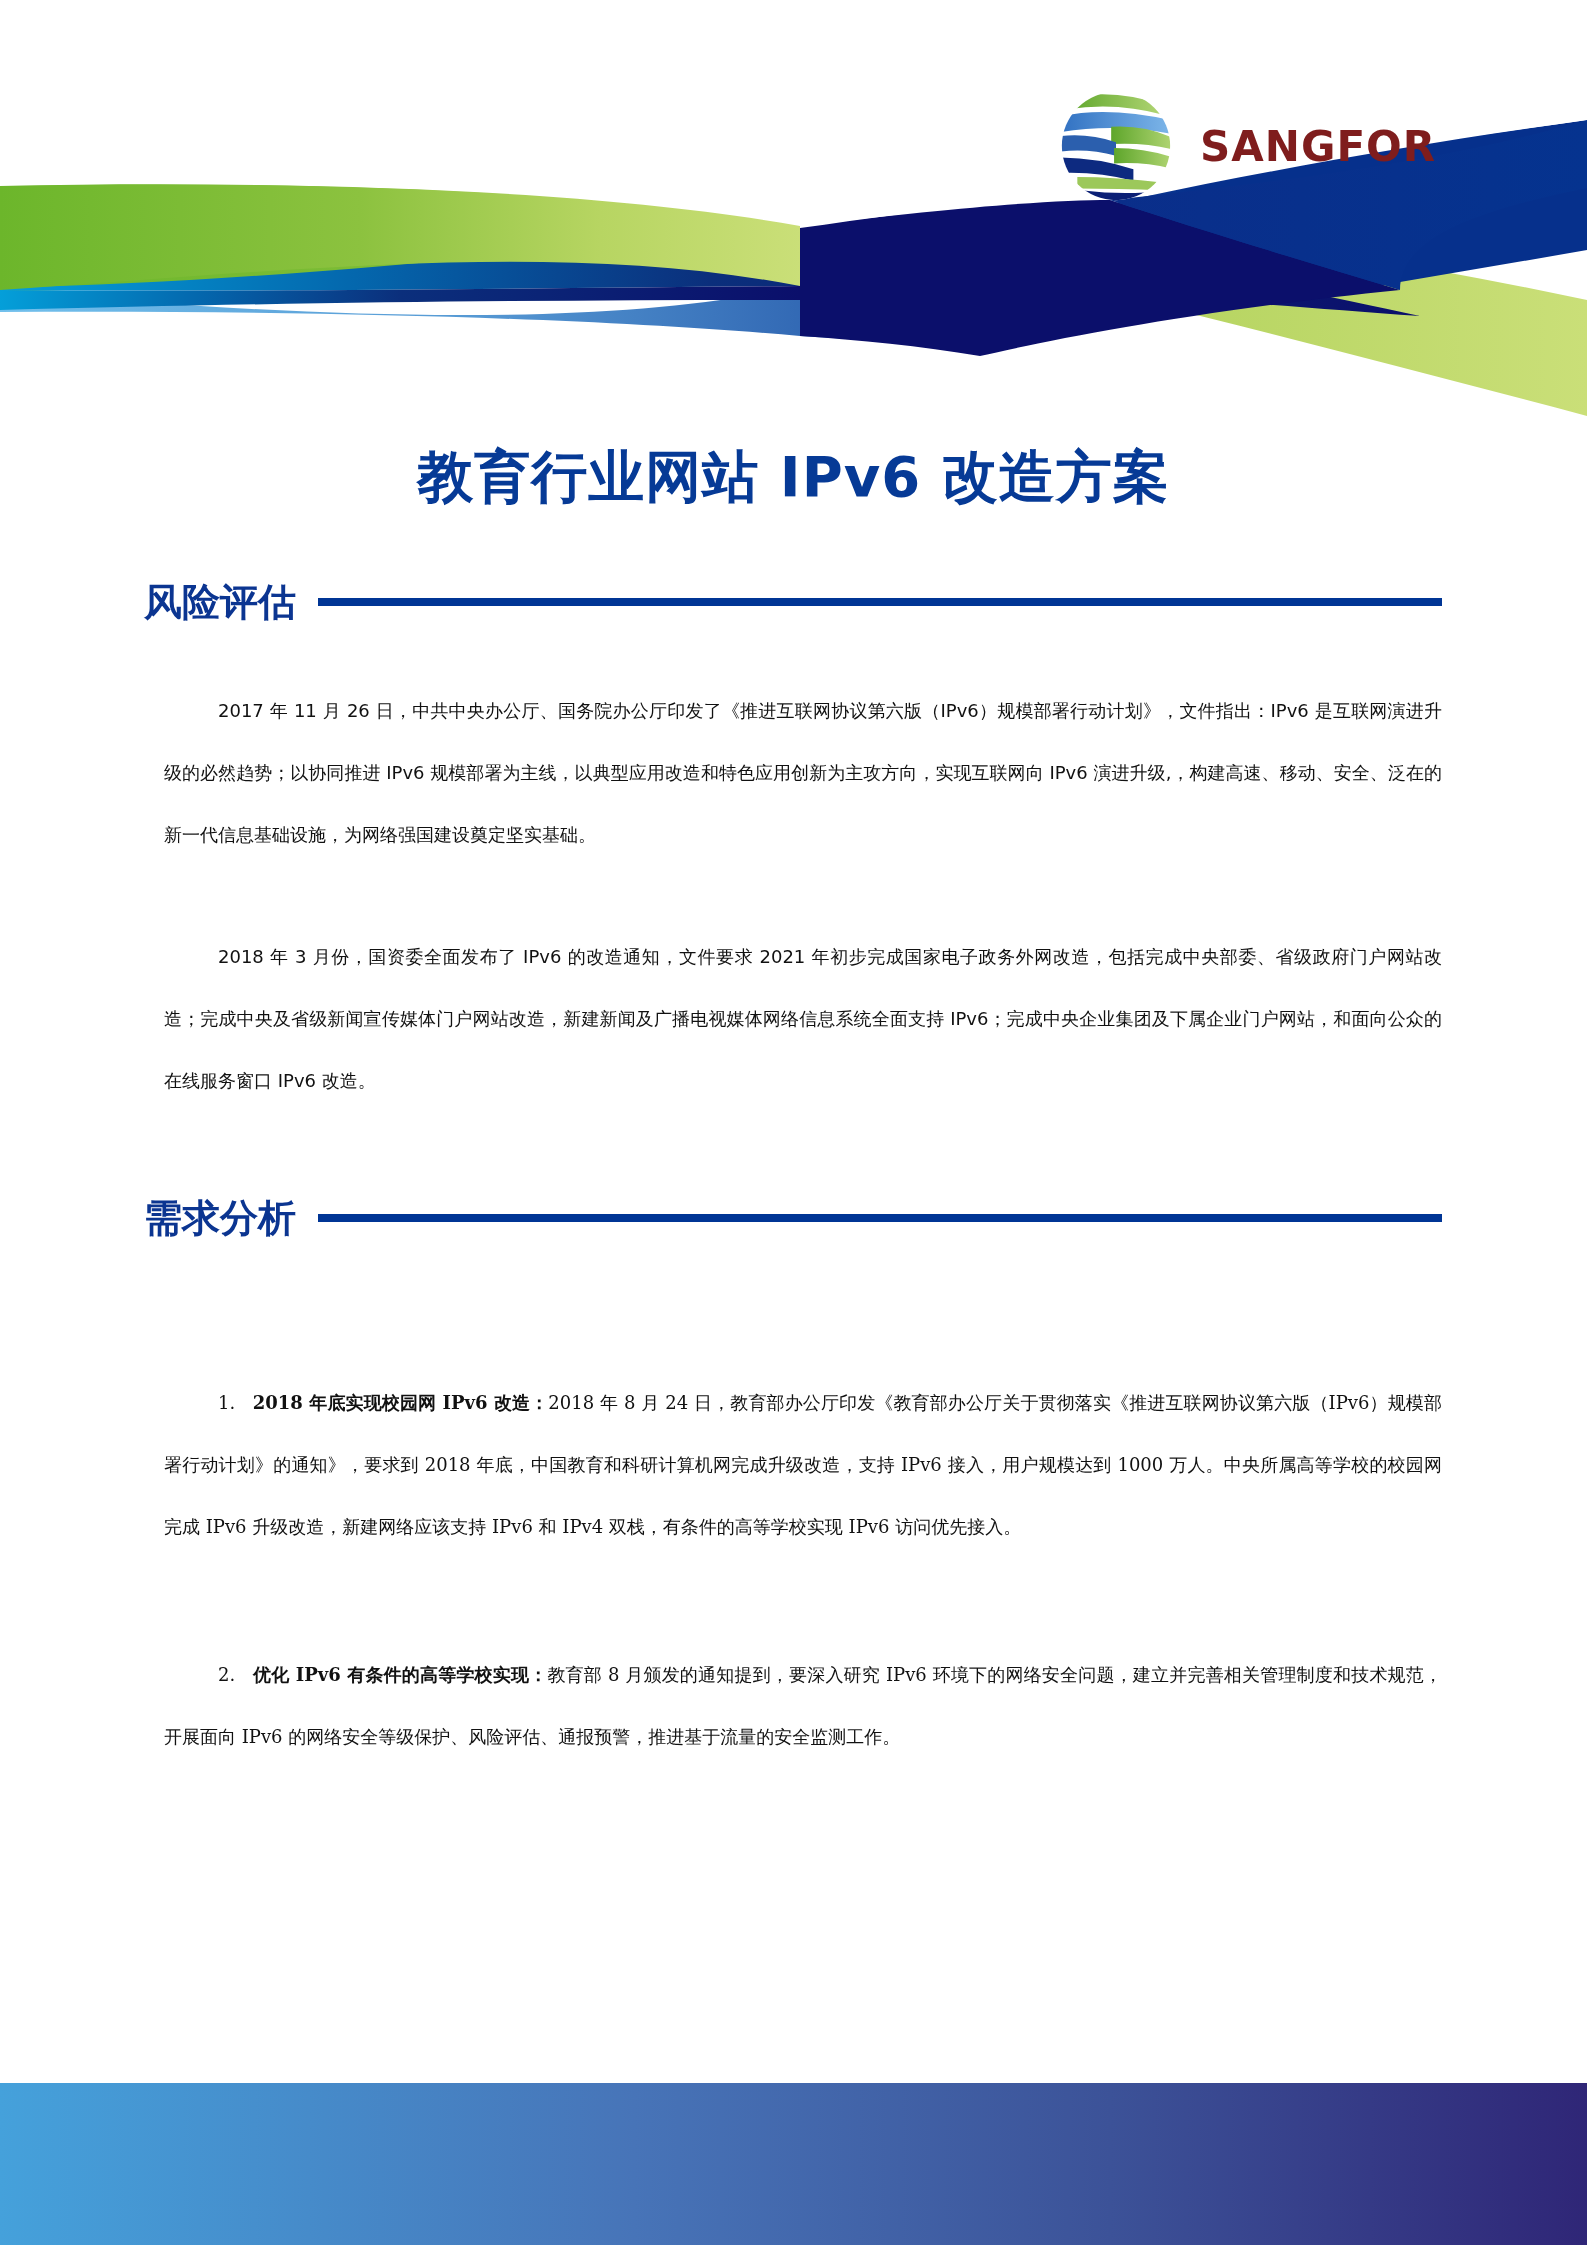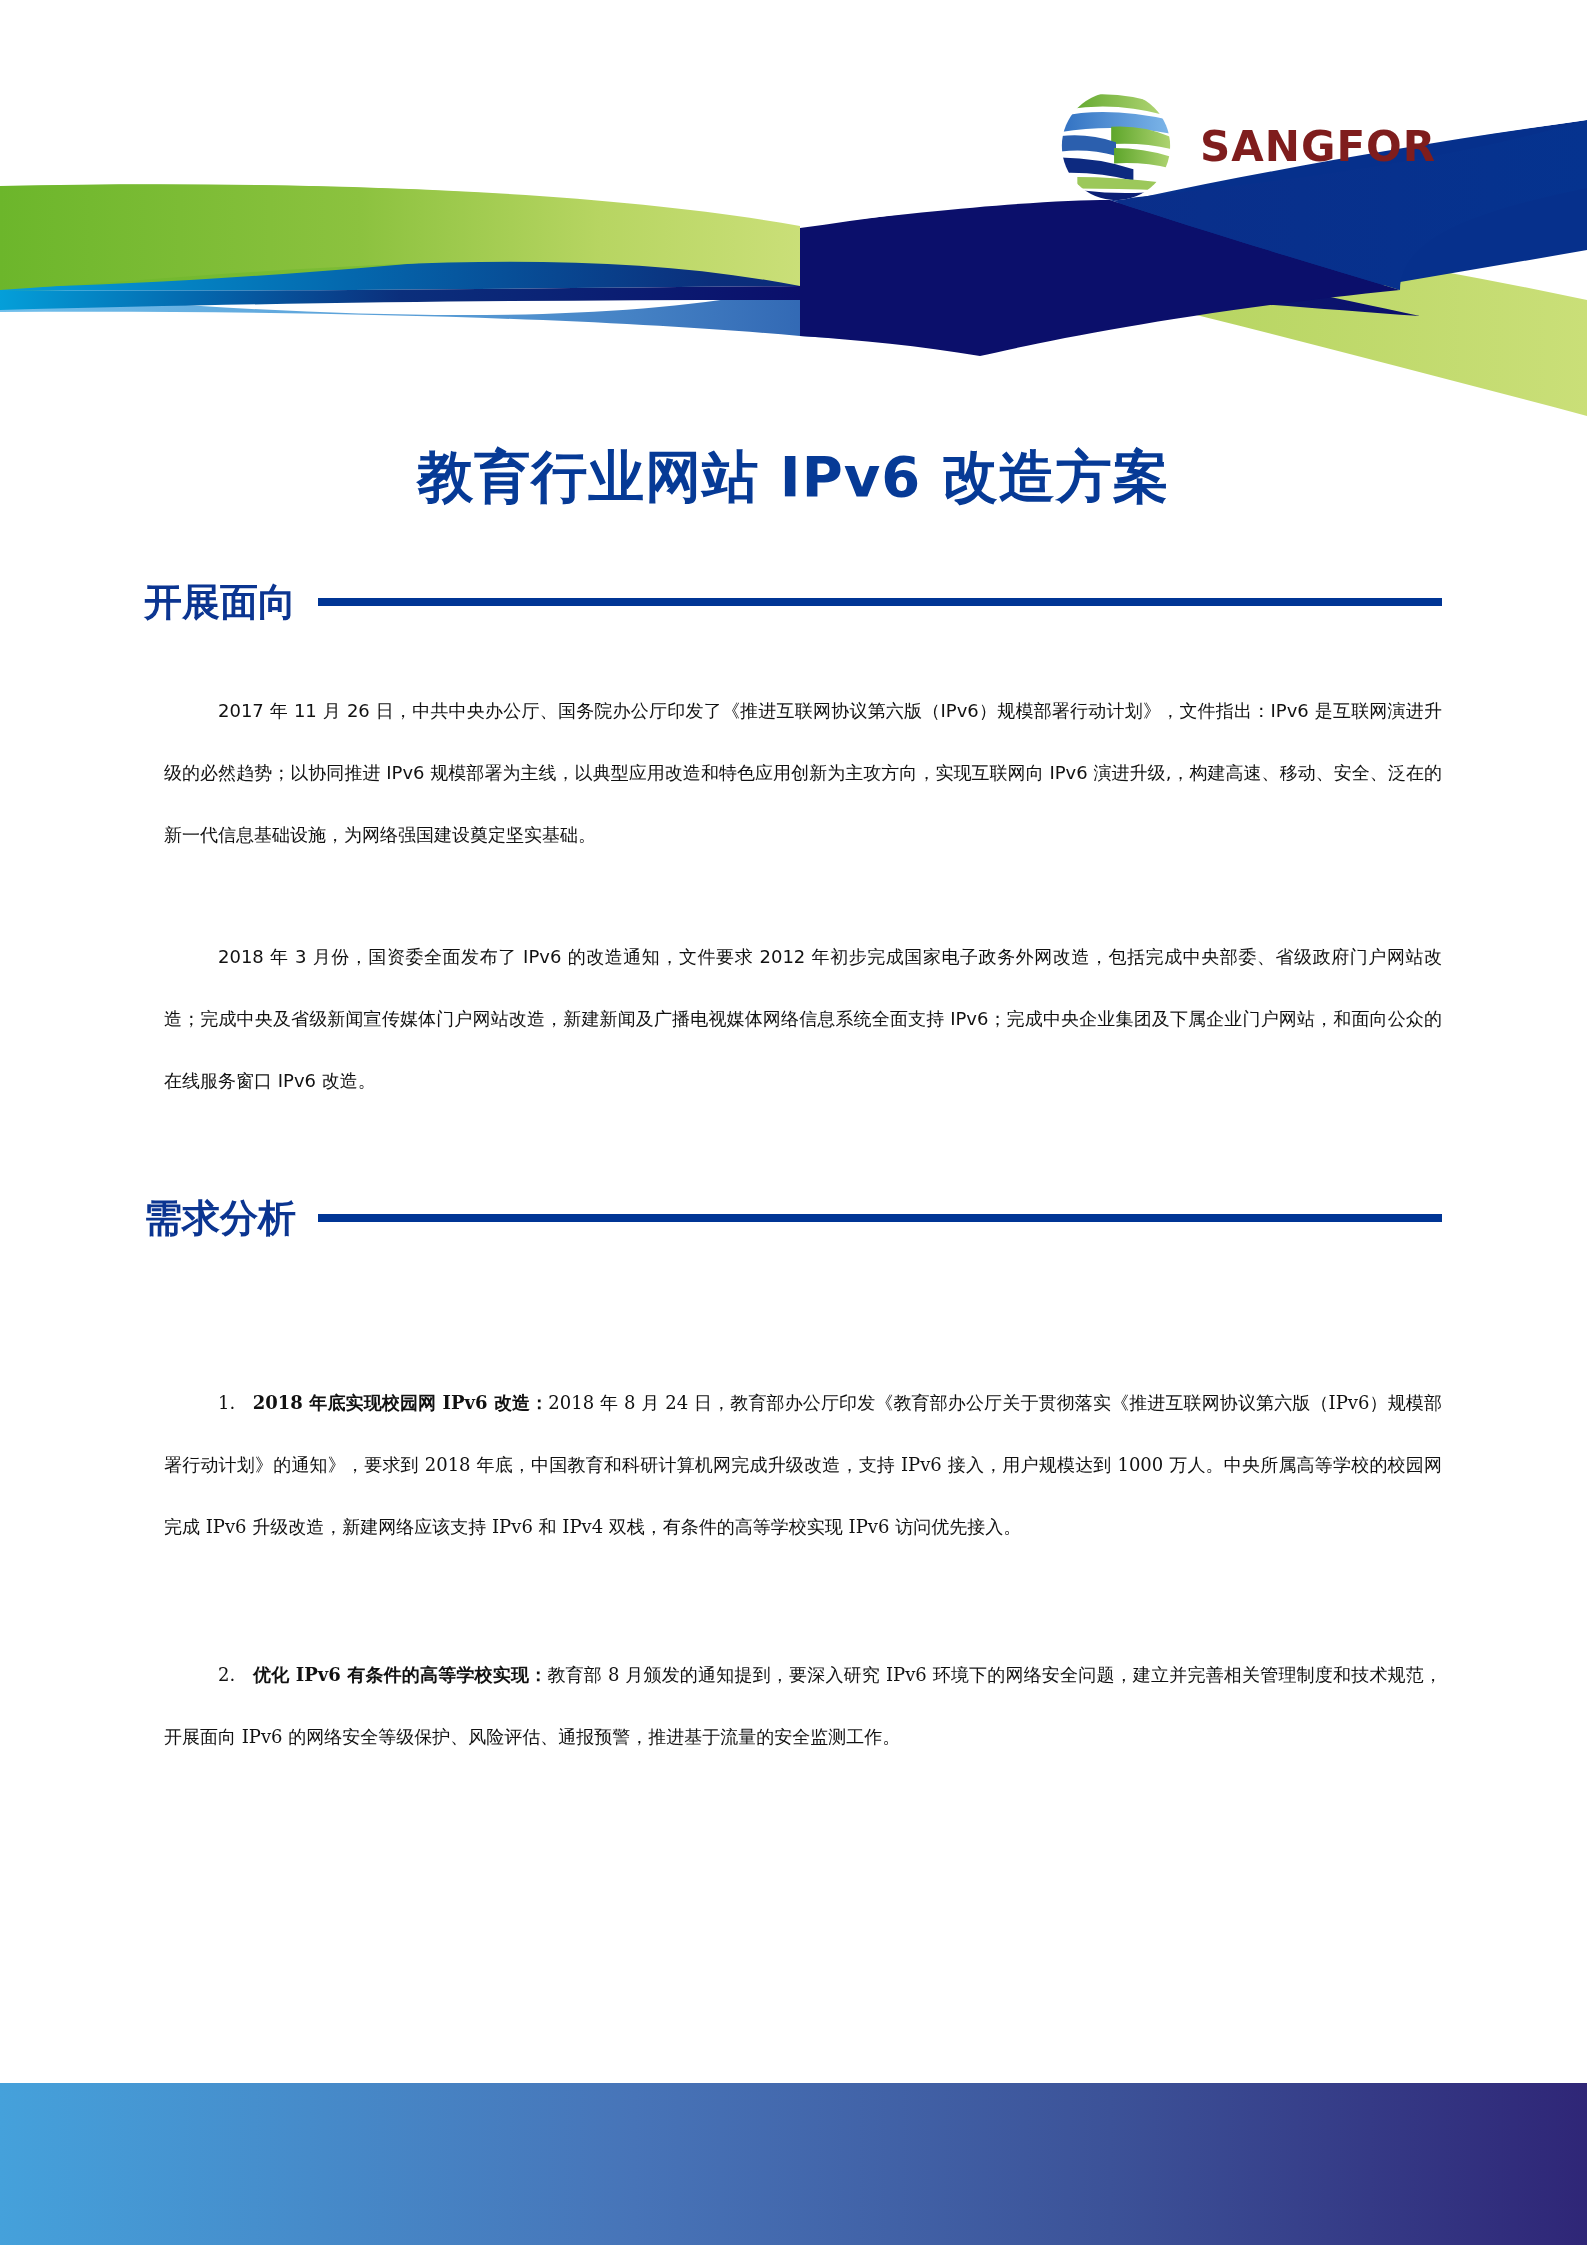--- a/index.html
+++ b/index.html
@@ -178,26 +178,26 @@
       <path d="M20,92 Q60,92 110,98 L110,106 Q60,104 20,104 Z" fill="#9cc85a"></path>
       <path d="M26,106 Q60,110 90,108 L80,120 Q50,122 30,114 Z" fill="#0b1f75"></path>
     </g>
   </svg>
   <span class="logo-text">SANGFOR</span>
 </div>
 
 <h1 class="doc-title" style="margin:0;">教育行业网站 IPv6 改造方案</h1>
 
 <div class="section-header" style="top:572px;">
-  <span class="label">开展面向</span>
+  <span class="label">风险评估</span>
   <span class="rule"></span>
 </div>
 
 <p class="para sans" style="top:680px;">2017 年 11 月 26 日，中共中央办公厅、国务院办公厅印发了《推进互联网协议第六版（IPv6）规模部署行动计划》，文件指出：IPv6  是互联网演进升级的必然趋势；以协同推进 IPv6  规模部署为主线，以典型应用改造和特色应用创新为主攻方向，实现互联网向 IPv6  演进升级,，构建高速、移动、安全、泛在的新一代信息基础设施，为网络强国建设奠定坚实基础。</p>
-<p class="para sans" style="top:926px;">2018 年 3 月份，国资委全面发布了 IPv6 的改造通知，文件要求 2012 年初步完成国家电子政务外网改造，包括完成中央部委、省级政府门户网站改造；完成中央及省级新闻宣传媒体门户网站改造，新建新闻及广播电视媒体网络信息系统全面支持 IPv6；完成中央企业集团及下属企业门户网站，和面向公众的在线服务窗口 IPv6 改造。</p>
+<p class="para sans" style="top:926px;">2018 年 3 月份，国资委全面发布了 IPv6 的改造通知，文件要求 2021 年初步完成国家电子政务外网改造，包括完成中央部委、省级政府门户网站改造；完成中央及省级新闻宣传媒体门户网站改造，新建新闻及广播电视媒体网络信息系统全面支持 IPv6；完成中央企业集团及下属企业门户网站，和面向公众的在线服务窗口 IPv6 改造。</p>
 
 <div class="section-header" style="top:1188px;">
   <span class="label">需求分析</span>
   <span class="rule"></span>
 </div>
 
 <p class="para serif" style="top:1372px;"><span>1.</span>&nbsp;&nbsp;&nbsp;<span class="item-bold">2018 年底实现校园网 IPv6 改造：</span><span>2018 年 8 月 24 日，教育部办公厅印发《教育部办公厅关于贯彻落实《推进互联网协议第六版（IPv6）规模部署行动计划》的通知》，要求到 2018 年底，中国教育和科研计算机网完成升级改造，支持 IPv6 接入，用户规模达到 1000 万人。中央所属高等学校的校园网完成 IPv6 升级改造，新建网络应该支持 IPv6 和 IPv4 双栈，有条件的高等学校实现 IPv6 访问优先接入。</span></p>
 
 <p class="para serif" style="top:1644px;"><span>2.</span>&nbsp;&nbsp;&nbsp;<span class="item-bold">优化 IPv6 有条件的高等学校实现：</span><span>教育部 8 月颁发的通知提到，要深入研究 IPv6 环境下的网络安全问题，建立并完善相关管理制度和技术规范，开展面向 IPv6 的网络安全等级保护、风险评估、通报预警，推进基于流量的安全监测工作。</span></p>
 

